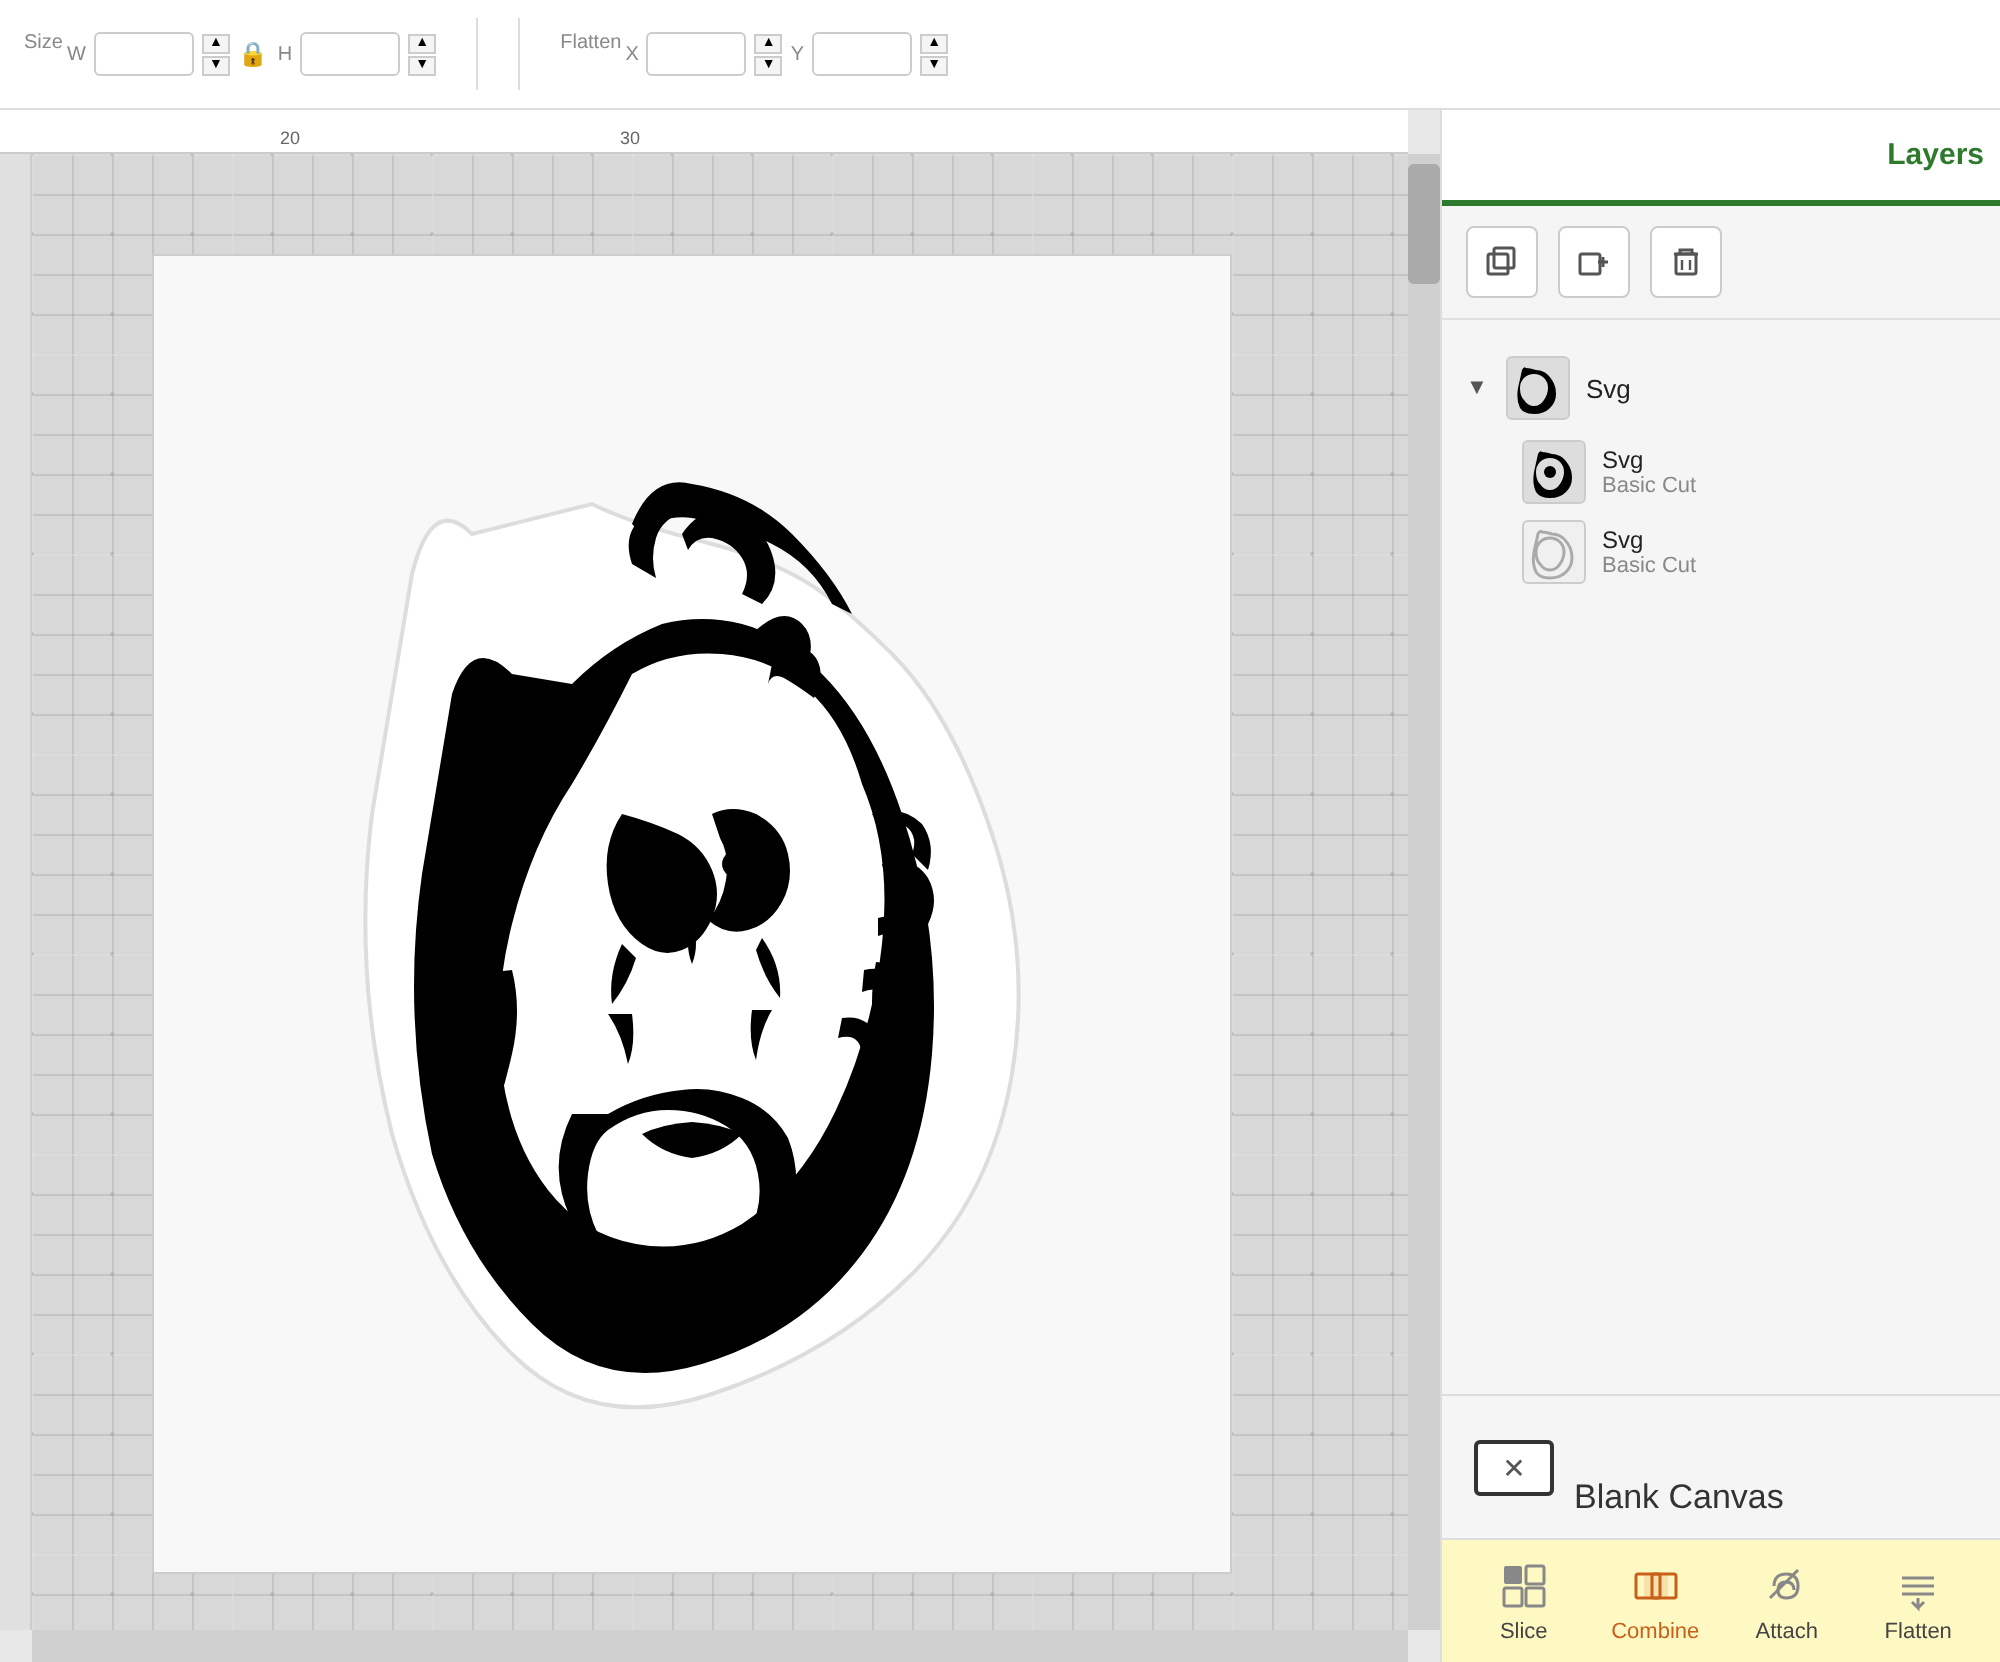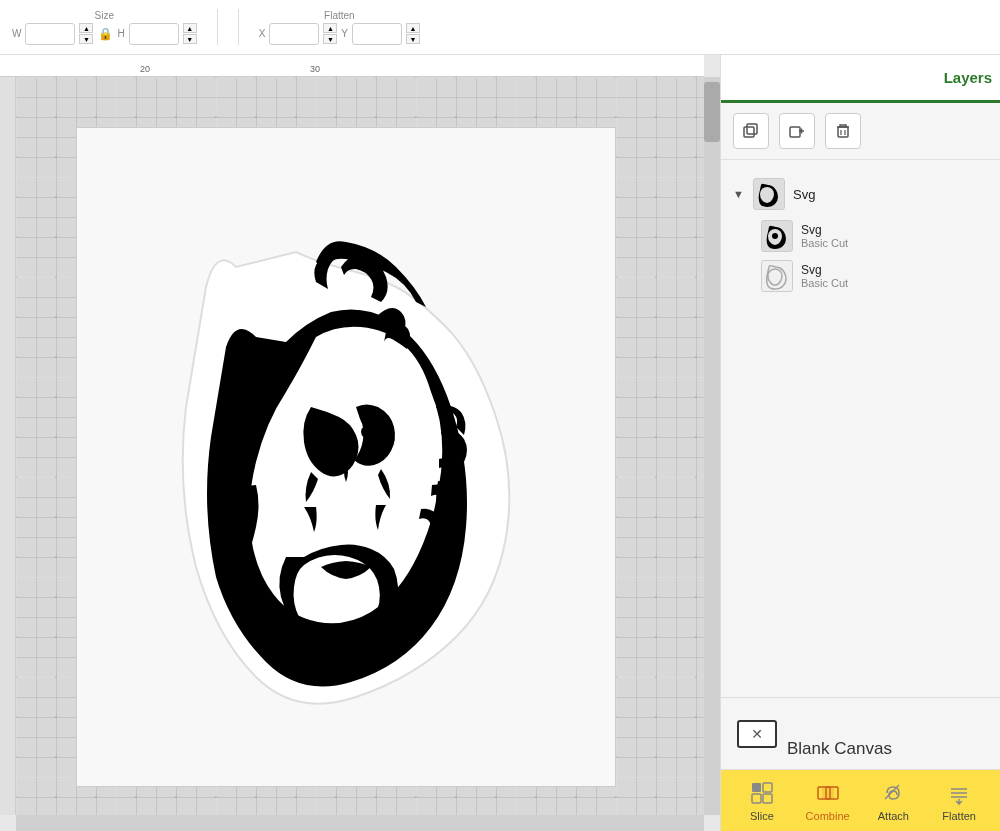--- a/index.html
+++ b/index.html
@@ -11,22 +11,21 @@
       background: #fff;
       border-bottom: 1px solid #ddd;
       display: flex;
       align-items: center;
       padding: 0 12px;
       gap: 20px;
       flex-shrink: 0;
     }
     .toolbar-group {
       display: flex;
-      flex-direction: column;
-      align-items: center;
+      flex-direction: row;
       gap: 2px;
     }
     .toolbar-label {
       font-size: 10px;
       color: #888;
     }
     .toolbar-inputs {
       display: flex;
       align-items: center;
       gap: 4px;
@@ -316,21 +315,21 @@
     }
     .canvas-label {
       font-size: 17px;
       color: #333;
       margin-top: 31px;
     }
 
     
     .bottom-bar {
       height: 62px;
-      background: #fde047;
+      background: #fef9c3;
       border-top: 1px solid #ddd;
       display: flex;
       align-items: center;
       justify-content: space-around;
       padding: 0 8px;
     }
     .bottom-action {
       display: flex;
       flex-direction: column;
       align-items: center;

